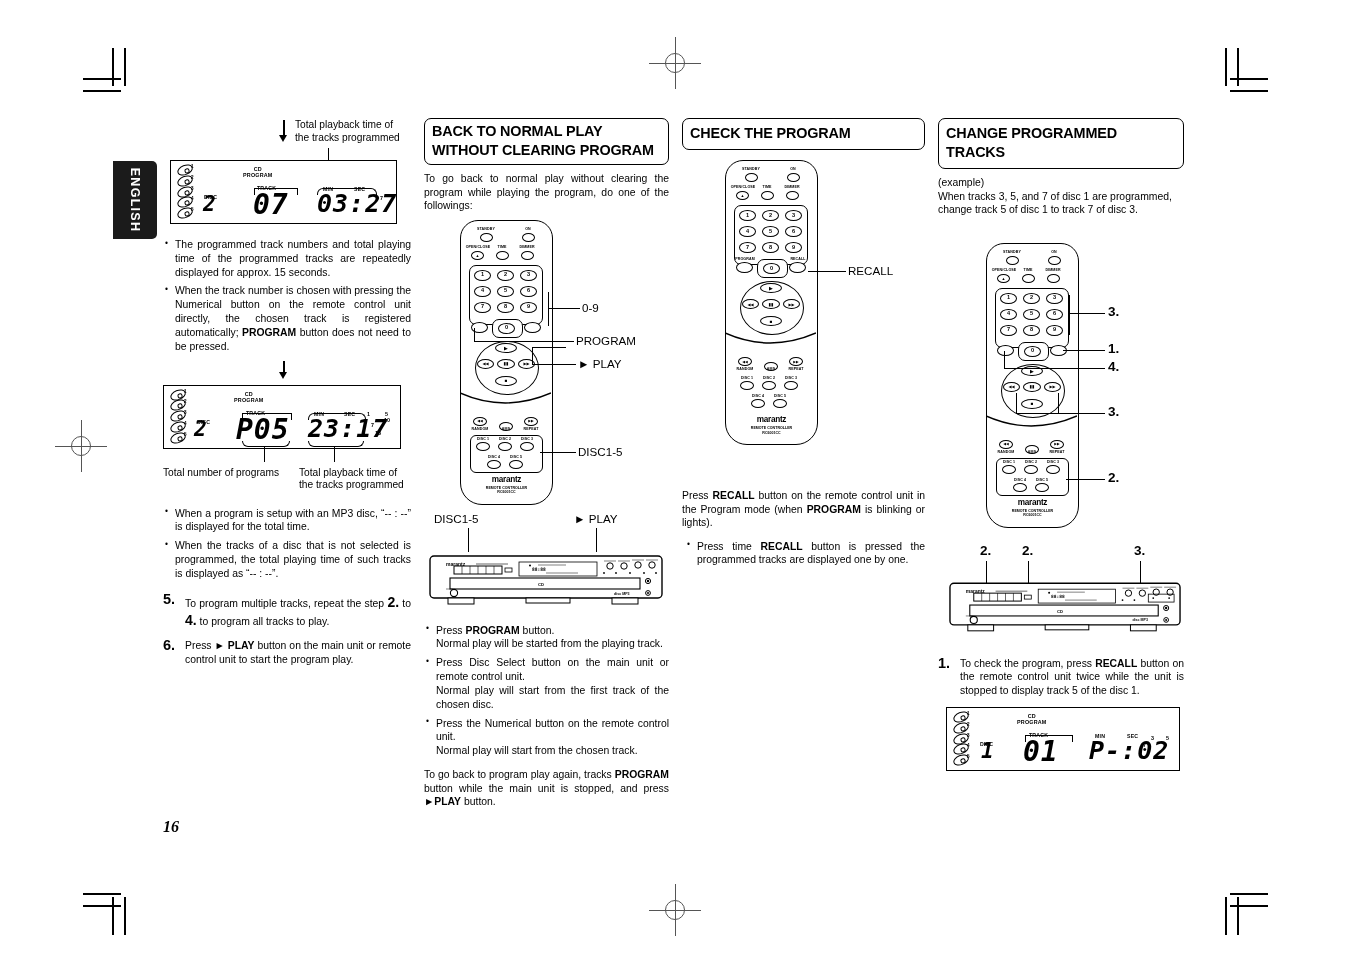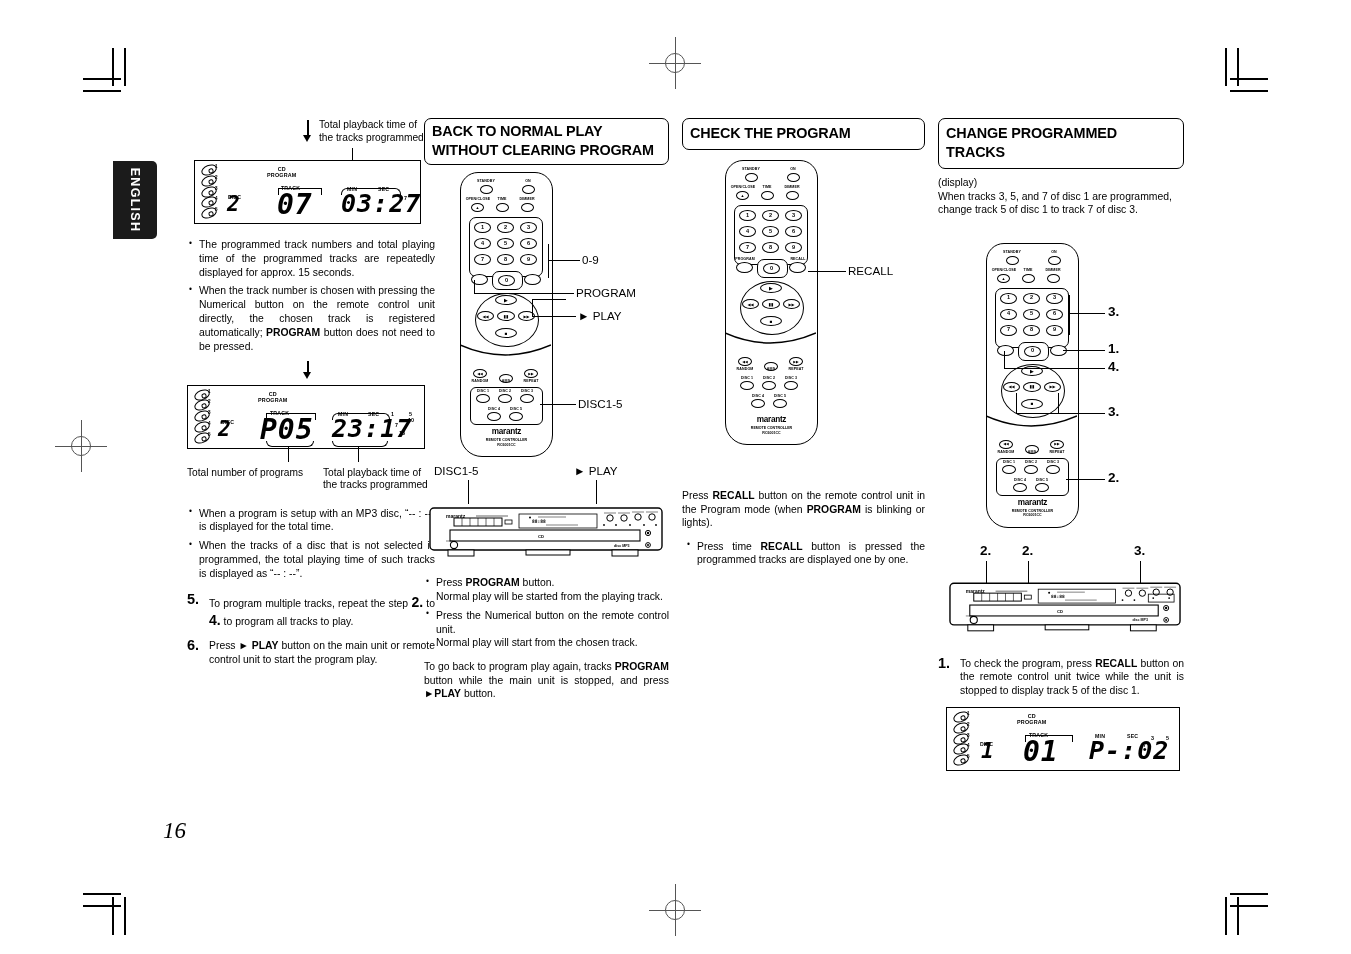--- a/index.html
+++ b/index.html
@@ -45,21 +45,21 @@
     transform: translate(-50%,-50%) rotate(90deg);
     color: #fff;
     font-size: 12.5px;
     font-weight: bold;
     letter-spacing: 1.3px;
     white-space: nowrap;
   }
 
   
   .col { position: absolute; top: 118px; }
-  #col1 { left: 163px; width: 248px; margin-left: 24px; }
+  #col1 { left: 163px; width: 248px; }
   #col2 { left: 424px; width: 245px; }
   #col3 { left: 682px; width: 243px; }
   #col4 { left: 938px; width: 246px; }
 
   
   .sec-head {
     border: 1.6px solid #000;
     border-radius: 7px;
     padding: 3px 7px 4px 7px;
     font-size: 14.4px;
@@ -288,22 +288,22 @@
     white-space: nowrap;
   }
 
   
   .unit { position: relative; }
 
   
   .pageno {
     position: absolute;
     left: 163px; top: 818px;
-    font-size: 23px;
-    font-weight: normal;
+    font-size: 16px;
+    font-weight: bold;
     font-style: italic;
     font-family: "Liberation Serif", serif;
   }
 </style>
 </head>
 <body>
 
 <div class="page">
 
   <div>
@@ -490,20 +490,21 @@
       <span class="num">6.</span>
       <span>Press </span><b>► PLAY</b><span> button on the main unit or remote control unit to start the program play.</span>
     </div>
   </div>
 
   <div class="col" id="col2">
     <div class="sec-head">
       <div>BACK TO NORMAL PLAY</div>
       <div>WITHOUT CLEARING PROGRAM</div>
     </div>
+    <p class="body-txt">To go back to normal play without clearing the program while playing the program, do one of the followings:</p>
 
     <div style="position:relative; height:290px;">
       <div class="remote" style="position:absolute; left:36px; top:0px; width:91px; height:283px;">
 
         <div class="rlbl" style="left:12px; top:6px; width:26px;">STANDBY</div>
         <div class="rbtn" style="left:19px; top:12px; width:13px; height:9px;"></div>
         <div class="rlbl" style="left:54px; top:6px; width:26px;">ON</div>
         <div class="rbtn" style="left:61px; top:12px; width:13px; height:9px;"></div>
 
         <div class="rlbl" style="left:2px; top:24px; width:30px;">OPEN/CLOSE</div>
@@ -644,20 +645,24 @@
         <text x="188" y="42.5" font-family="Liberation Sans, sans-serif" font-size="3.6" font-weight="bold" fill="#000">disc MP3</text>
       </svg>
     </div>
 
     <ul class="bullets" style="margin-top:4px;">
       <li>
         <span>Press </span><b>PROGRAM</b><span> button.</span><br>
         <span>Normal play will be started from the playing track.</span>
       </li>
       <li>
+        <span>Press Disc Select button on the main unit or remote control unit.</span><br>
+        <span>Normal play will start from the first track of the chosen disc.</span>
+      </li>
+      <li>
         <span>Press the Numerical button on the remote control unit.</span><br>
         <span>Normal play will start from the chosen track.</span>
       </li>
     </ul>
 
     <p class="body-txt" style="margin-top:10px;">
       <span>To go back to program play again, tracks </span><b>PROGRAM</b><span> button while the main unit is stopped, and press </span><b>►PLAY</b><span> button.</span>
     </p>
   </div>
 
@@ -746,21 +751,21 @@
     <ul class="bullets indent" style="margin-top:10px;">
       <li>
         <span>Press time </span><b>RECALL</b><span> button is pressed the programmed tracks are displayed one by one.</span>
       </li>
     </ul>
   </div>
 
   <div class="col" id="col4">
     <div class="sec-head" style="padding-top:5px; padding-bottom:6px;">CHANGE PROGRAMMED TRACKS</div>
     <div class="body-txt" style="text-align:left;">
-      <div>(display)</div>
+      <div>(example)</div>
       <div>When tracks 3, 5, and 7 of disc 1 are programmed,</div>
       <div>change track 5 of disc 1 to track 7 of disc 3.</div>
     </div>
 
     <div style="position:relative; height:300px; margin-top:26px;">
       <div class="remote" style="position:absolute; left:48px; top:0px; width:91px; height:283px;">
         <div class="rlbl" style="left:12px; top:6px; width:26px;">STANDBY</div>
         <div class="rbtn" style="left:19px; top:12px; width:13px; height:9px;"></div>
         <div class="rlbl" style="left:54px; top:6px; width:26px;">ON</div>
         <div class="rbtn" style="left:61px; top:12px; width:13px; height:9px;"></div>

